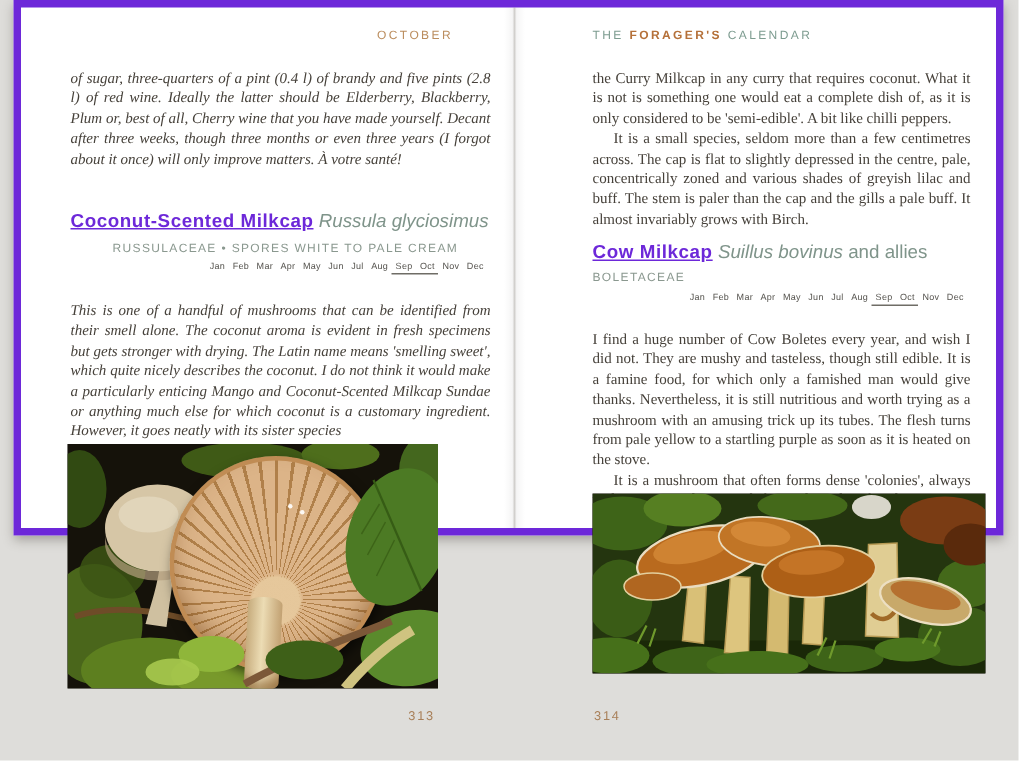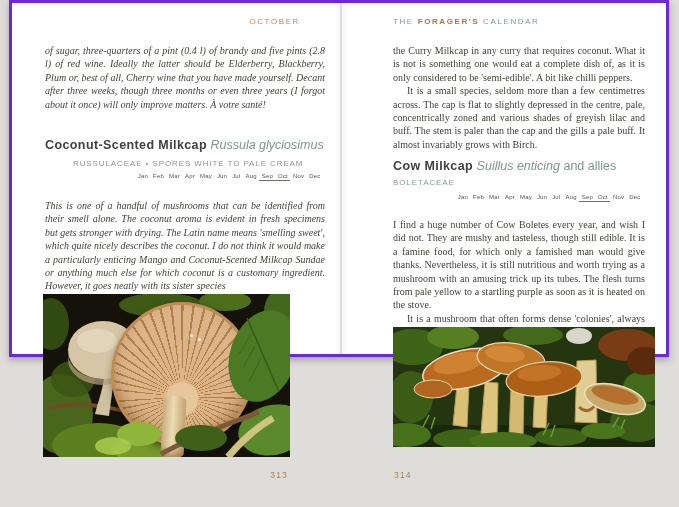--- a/index.html
+++ b/index.html
@@ -3,21 +3,21 @@
 <meta charset="utf-8">
 <style>
   html,body{margin:0;padding:0;}
   body{
     width:679px;height:507px;overflow:hidden;position:relative;
     background:#deddda;
     font-family:"Liberation Serif", serif;
   }
   .spread{
     position:absolute;left:9px;top:0;width:660px;height:357px;
-    background:#ffffff;border:3px solid #6d28d9;box-sizing:border-box;
+    background:#ffffff;border:5px solid #6d28d9;box-sizing:border-box;
     box-shadow:0 3px 7px rgba(60,55,45,.35);
   }
   .gutter{
     position:absolute;left:322px;top:0;width:14px;height:100%;
     background:linear-gradient(90deg, rgba(0,0,0,0), rgba(0,0,0,.04) 40%, rgba(90,85,75,.28) 50%, rgba(0,0,0,.04) 60%, rgba(0,0,0,0));
     pointer-events:none;
   }
   .page{position:absolute;top:0;height:501px;}
   .page-left{left:0;width:329px;}
   .page-right{left:329px;width:331px;}
@@ -36,21 +36,21 @@
   }
   .body-text p{margin:0;}
   .body-text p.indent{text-indent:14px;}
   .col-l{left:33px;width:280px;font-style:italic;}
   .col-r{left:52px;width:252px;}
 
   .entry-head{
     position:absolute;font-family:"Liberation Sans",sans-serif;
     font-size:12.5px;white-space:nowrap;
   }
-  .entry-head .common{color:#404040;font-weight:bold;letter-spacing:.4px;}
+  .entry-head .common{color:#6d28d9;font-weight:bold;letter-spacing:.4px;text-decoration:underline;}
   .entry-head .latin{color:#7f948a;font-style:italic;font-weight:normal;}
   .entry-head .latin-suffix{color:#7f948a;font-style:normal;}
   .family-line{
     position:absolute;font-family:"Liberation Sans",sans-serif;
     font-size:8px;letter-spacing:.9px;color:#8a988f;white-space:nowrap;
   }
   .calendar{
     position:absolute;font-family:"Liberation Sans",sans-serif;
     font-size:6px;letter-spacing:.2px;color:#55534e;white-space:nowrap;
   }
@@ -163,21 +163,21 @@
       <span>CALENDAR</span>
     </div>
 
     <div class="body-text col-r" style="top:41px;">
       <p>the Curry Milkcap in any curry that requires coconut. What it is not is something one would eat a complete dish of, as it is only considered to be 'semi-edible'. A bit like chilli peppers.</p>
       <p class="indent">It is a small species, seldom more than a few centimetres across. The cap is flat to slightly depressed in the centre, pale, concentrically zoned and various shades of greyish lilac and buff. The stem is paler than the cap and the gills a pale buff. It almost invariably grows with Birch.</p>
     </div>
 
     <div class="entry-head" style="left:52px;top:156px;">
       <span class="common">Cow Milkcap</span>
-      <span class="latin">Suillus enticing</span><span class="latin latin-suffix"> and allies</span>
+      <span class="latin">Suillus bovinus</span><span class="latin latin-suffix"> and allies</span>
     </div>
 
     <div class="family-line" style="left:52px;top:175px;">BOLETACEAE</div>
 
     <div class="calendar" style="right:29px;top:191px;"><span class="cal-m">Jan</span><span class="cal-m">Feb</span><span class="cal-m">Mar</span><span class="cal-m">Apr</span><span class="cal-m">May</span><span class="cal-m">Jun</span><span class="cal-m">Jul</span><span class="cal-m">Aug</span><span class="cal-m cal-u">Sep</span><span class="cal-m cal-u">Oct</span><span class="cal-m">Nov</span><span class="cal-m">Dec</span></div>
 
     <div class="body-text col-r" style="top:215px;">
       <p>I find a huge number of Cow Boletes every year, and wish I did not. They are mushy and tasteless, though still edible. It is a famine food, for which only a famished man would give thanks. Nevertheless, it is still nutritious and worth trying as a mushroom with an amusing trick up its tubes. The flesh turns from pale yellow to a startling purple as soon as it is heated on the stove.</p>
       <p class="indent">It is a mushroom that often forms dense 'colonies', always under Pines, and is straightforward to identify. The cap is an orange/</p>
     </div>

